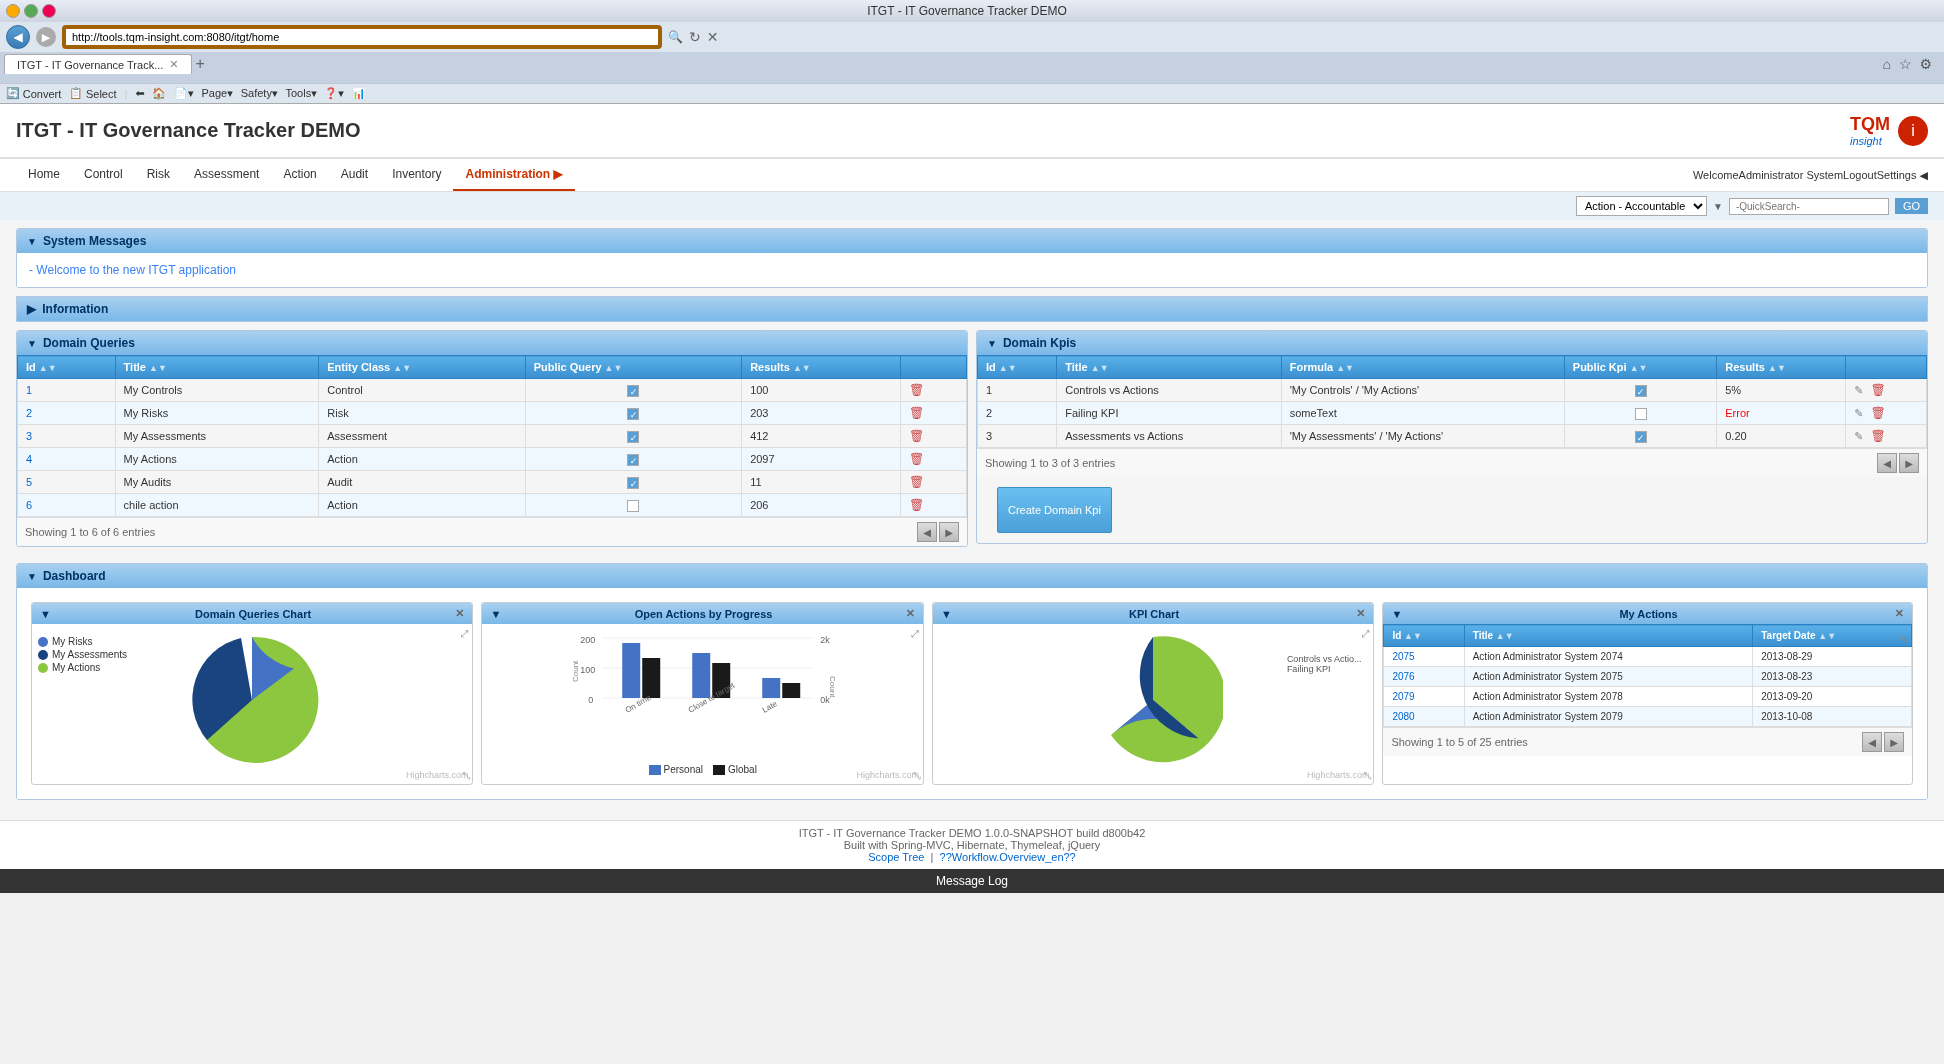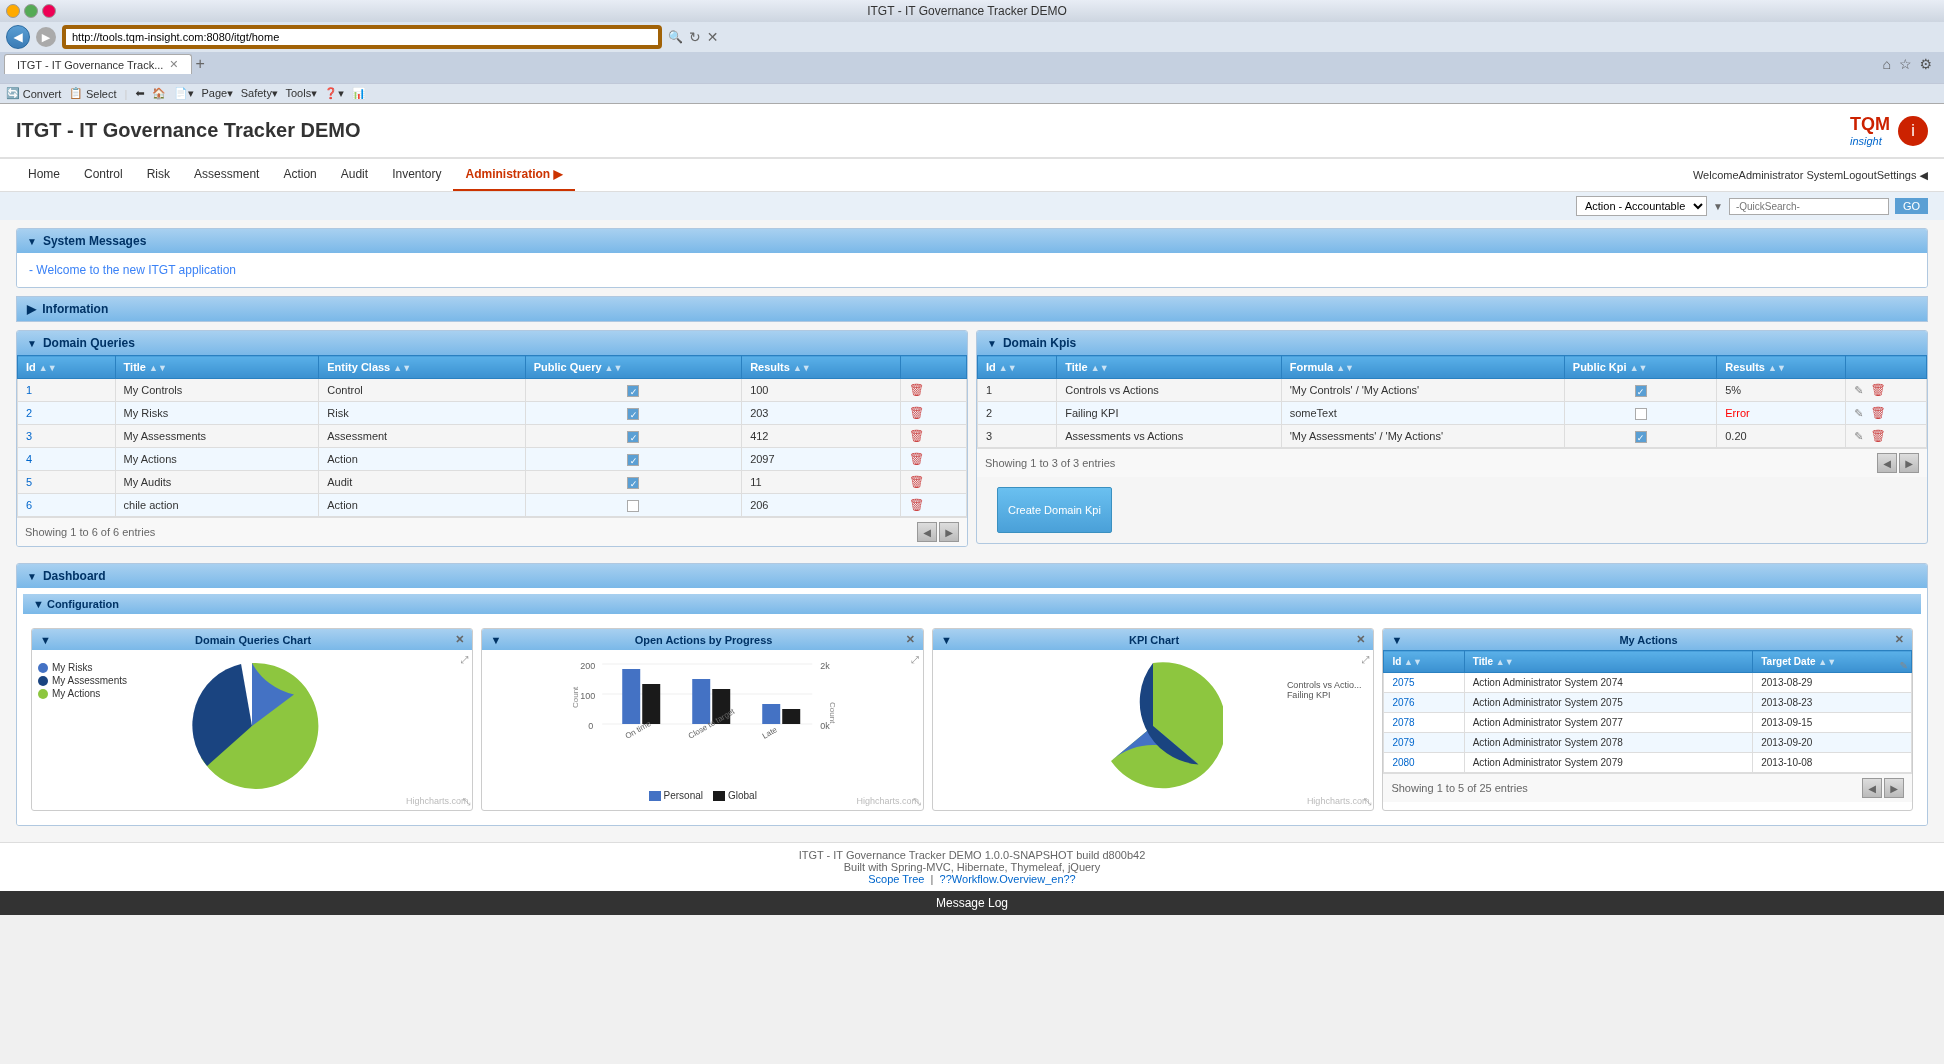--- a/index.html
+++ b/index.html
@@ -402,24 +402,20 @@
     </div>
   </div>
 
   <div class="section-panel">
     <div class="section-header">
       <span class="arrow">▼</span>
       <span>Dashboard</span>
     </div>
     <div style="background:white;padding:6px;">
 
-      <div style="background:linear-gradient(to bottom,#a8d0f0,#7ab8e8);padding:4px 10px;font-size:11px;font-weight:bold;color:#003366;margin-bottom:6px;">
-        <span>▼ </span>
-        <span>Configuration</span>
-      </div>
 
       <div class="chart-panels">
 
         <div class="chart-panel">
           <div class="chart-panel-header">
             <span>▼ </span>
             <span>Domain Queries Chart</span>
             <div style="cursor:pointer;color:#666;">✕</div>
           </div>
           <div class="chart-panel-body">
@@ -553,25 +549,20 @@
     <td><a href="#">2075</a></td>
     <td>Action Administrator System 2074</td>
     <td>2013-08-29</td>
   </tr>
                   <tr>
     <td><a href="#">2076</a></td>
     <td>Action Administrator System 2075</td>
     <td>2013-08-23</td>
   </tr>
                   <tr>
-    <td><a href="#">2078</a></td>
-    <td>Action Administrator System 2077</td>
-    <td>2013-09-15</td>
-  </tr>
-                  <tr>
     <td><a href="#">2079</a></td>
     <td>Action Administrator System 2078</td>
     <td>2013-09-20</td>
   </tr>
                   <tr>
     <td><a href="#">2080</a></td>
     <td>Action Administrator System 2079</td>
     <td>2013-10-08</td>
   </tr>
                 </tbody>

